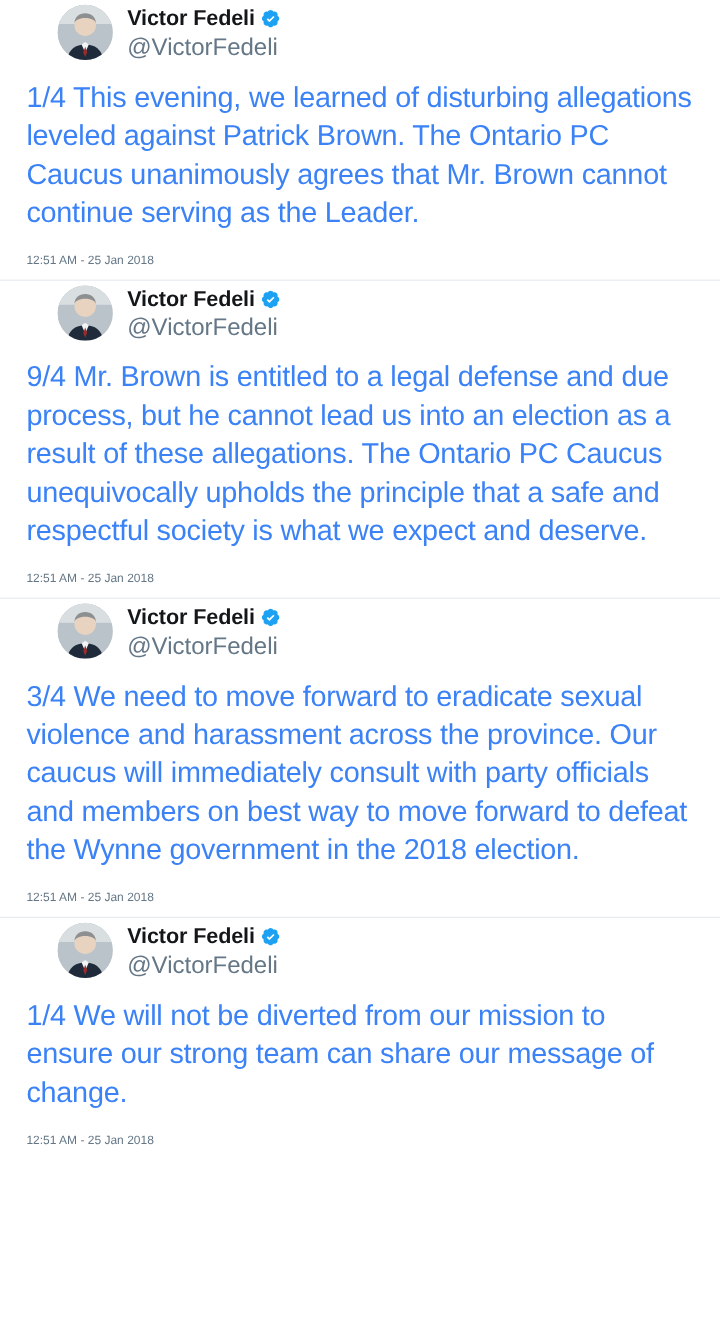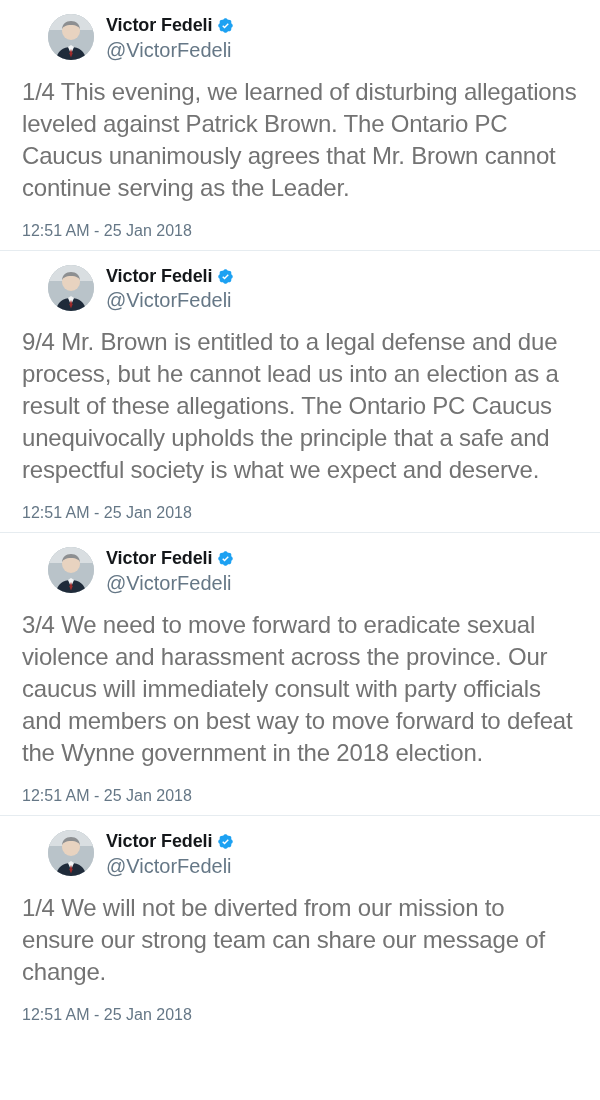--- a/index.html
+++ b/index.html
@@ -14,21 +14,21 @@
     color: #14171a;
     -webkit-font-smoothing: antialiased;
   }
   .thread {
     width: 600px;
     box-sizing: border-box;
   }
   .tweet {
     position: relative;
     box-sizing: border-box;
-    padding: 14px 22px 10px 22px;
+    padding: 4px 22px 10px 22px;
   }
   .tweet + .tweet {
     border-top: 1px solid #e6ecf0;
   }
   .tweet-head {
     display: flex;
     align-items: flex-start;
     padding-left: 26px;
   }
   .avatar {
@@ -64,27 +64,27 @@
   .handle {
     display: block;
     margin-top: 3px;
     font-size: 20px;
     color: #657786;
   }
   .tweet-body {
     margin-top: 14px;
     font-size: 24px;
     line-height: 32px;
-    color: #737373;
+    color: #3b82f6;
     letter-spacing: -0.2px;
     word-wrap: break-word;
   }
   .tweet-meta {
     margin-top: 18px;
-    font-size: 16px;
+    font-size: 10px;
     color: #657786;
   }
 </style>
 </head>
 <body>
 
 <div class="thread">
 
   <div class="tweet">
     <div class="tweet-head">

